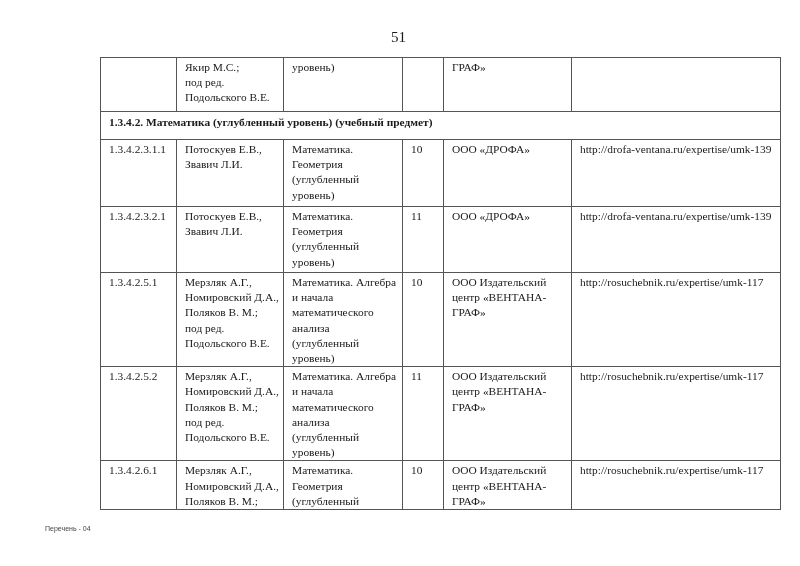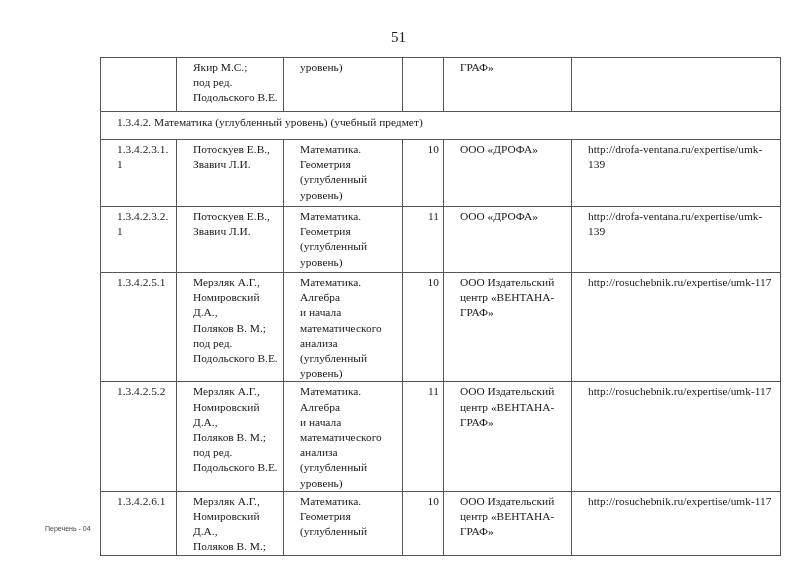--- a/index.html
+++ b/index.html
@@ -27,27 +27,27 @@
       left: 100px;
       width: 680px;
       border-collapse: collapse;
       table-layout: fixed;
       font-size: 11.4px;
       line-height: 15.2px;
     }
     table.list td {
       border: 1px solid #555;
       vertical-align: top;
-      padding: 2px 4px 0 16px;
+      padding: 2px 4px 0 8px;
       word-wrap: break-word;
     }
     td.code { font-weight: normal; }
-    td.grade { text-align: right; margin-top: 38px; }
+    td.grade { text-align: left; margin-top: 38px; }
     tr.section td {
-      font-weight: normal;
+      font-weight: bold;
       padding-top: 3px;
       margin-left: 28px;
     }
     .footer {
       position: absolute;
       top: 525px;
       left: 45px;
       font-size: 7px;
       color: #444;
       font-family: "Liberation Sans", sans-serif;

